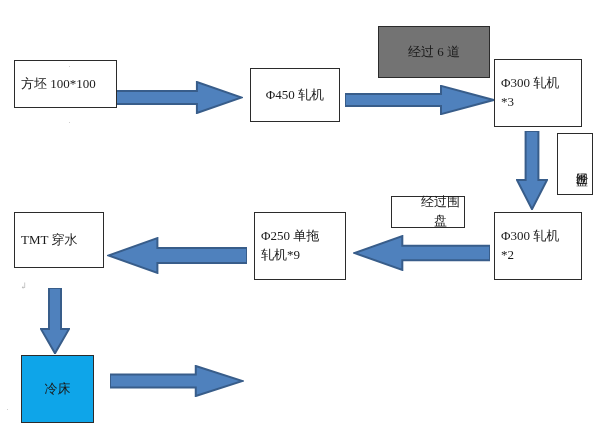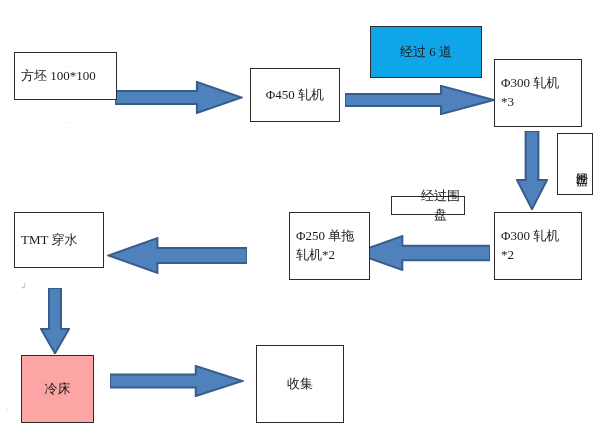--- a/index.html
+++ b/index.html
@@ -94,28 +94,27 @@
     <div class="arrow" style="left: 40px; top: 288px; width: 30px; height: 66px;">
       <svg viewBox="0 0 100 100" preserveAspectRatio="none">
         <polygon points="30,0 70,0 70,62 97,62 50,99 3,62 30,62" fill="#4F81BD" stroke="#385D8A" stroke-width="2" vector-effect="non-scaling-stroke"></polygon>
       </svg>
     </div>
     <div class="arrow" style="left: 110px; top: 365px; width: 134px; height: 32px;">
       <svg viewBox="0 0 100 100" preserveAspectRatio="none">
         <polygon points="0,30 64,30 64,3 99,50 64,97 64,70 0,70" fill="#4F81BD" stroke="#385D8A" stroke-width="2" vector-effect="non-scaling-stroke"></polygon>
       </svg>
     </div>
-    <div class="box align-left" style="left: 14px; top: 52px; width: 103px; height: 48px; border-color: rgb(43, 43, 43); background: rgb(255, 255, 255); color: rgb(26, 26, 26);"><span class="line">方坯 100*100</span></div>
+    <div class="box align-left" style="left: 14px; top: 60px; width: 103px; height: 48px; border-color: rgb(43, 43, 43); background: rgb(255, 255, 255); color: rgb(26, 26, 26);"><span class="line">方坯 100*100</span></div>
     <div class="box align-center" style="left: 250px; top: 68px; width: 90px; height: 54px; border-color: rgb(43, 43, 43); background: rgb(255, 255, 255); color: rgb(26, 26, 26); font-family: Liberation Serif, serif;"><span class="line">Φ450 轧机</span></div>
-    <div class="box align-center" style="left: 370px; top: 26px; width: 112px; height: 52px; border-color: rgb(43, 43, 43); background: #0ea5e9; color: rgb(26, 26, 26);"><span class="line">经过 6 道</span></div>
+    <div class="box align-center" style="left: 378px; top: 26px; width: 112px; height: 52px; border-color: rgb(43, 43, 43); background: #737373; color: rgb(26, 26, 26);"><span class="line">经过 6 道</span></div>
     <div class="box align-left" style="left: 494px; top: 59px; width: 88px; height: 68px; border-color: rgb(43, 43, 43); background: rgb(255, 255, 255); color: rgb(26, 26, 26);"><span class="line">Φ300 轧机</span><span class="line">*3</span></div>
     <div class="box align-center vertical" style="left: 557px; top: 133px; width: 36px; height: 62px; border-color: rgb(43, 43, 43); background: rgb(255, 255, 255); color: rgb(26, 26, 26);"><span class="line">经围盘</span></div>
     <div class="box align-left" style="left: 494px; top: 212px; width: 88px; height: 68px; border-color: rgb(43, 43, 43); background: rgb(255, 255, 255); color: rgb(26, 26, 26);"><span class="line">Φ300 轧机</span><span class="line">*2</span></div>
-    <div class="box align-center" style="left: 391px; top: 196px; width: 74px; height: 19px; border-color: rgb(43, 43, 43); background: rgb(255, 255, 255); color: rgb(26, 26, 26); padding-left: 29px;"><span class="line">经过围盘</span></div>
-    <div class="box align-left" style="left: 254px; top: 212px; width: 81px; height: 68px; border-color: rgb(43, 43, 43); background: rgb(255, 255, 255); color: rgb(26, 26, 26); margin-left: 35px;"><span class="line">Φ250 单拖</span><span class="line">轧机*2</span></div>
+    <div class="box align-center" style="left: 391px; top: 196px; width: 74px; height: 32px; border-color: rgb(43, 43, 43); background: rgb(255, 255, 255); color: rgb(26, 26, 26); padding-left: 29px;"><span class="line">经过围盘</span></div>
+    <div class="box align-left" style="left: 254px; top: 212px; width: 92px; height: 68px; border-color: rgb(43, 43, 43); background: rgb(255, 255, 255); color: rgb(26, 26, 26);"><span class="line">Φ250 单拖</span><span class="line">轧机*9</span></div>
     <div class="box align-left" style="left: 14px; top: 212px; width: 90px; height: 56px; border-color: rgb(43, 43, 43); background: rgb(255, 255, 255); color: rgb(26, 26, 26);"><span class="line">TMT 穿水</span></div>
-    <div class="box align-center" style="left: 21px; top: 355px; width: 73px; height: 68px; border-color: rgb(43, 43, 43); background: #fca5a5; color: rgb(26, 26, 26);"><span class="line"></span><span class="line">冷床</span></div>
-    <div class="box align-center" style="left: 256px; top: 345px; width: 88px; height: 78px; border-color: rgb(43, 43, 43); background: rgb(255, 255, 255); color: rgb(26, 26, 26);"><span class="line"></span><span class="line">收集</span></div>
+    <div class="box align-center" style="left: 21px; top: 355px; width: 73px; height: 68px; border-color: rgb(43, 43, 43); background: #0ea5e9; color: rgb(26, 26, 26);"><span class="line"></span><span class="line">冷床</span></div>
     <div class="stray" style="left: 68px; top: 62px;">·</div>
     <div class="stray" style="left: 68px; top: 118px;">·</div>
     <div class="stray" style="left: 20px; top: 282px;">↲</div>
     <div class="stray" style="left: 6px; top: 405px;">·</div>
   </div>
 
 </body></html>

